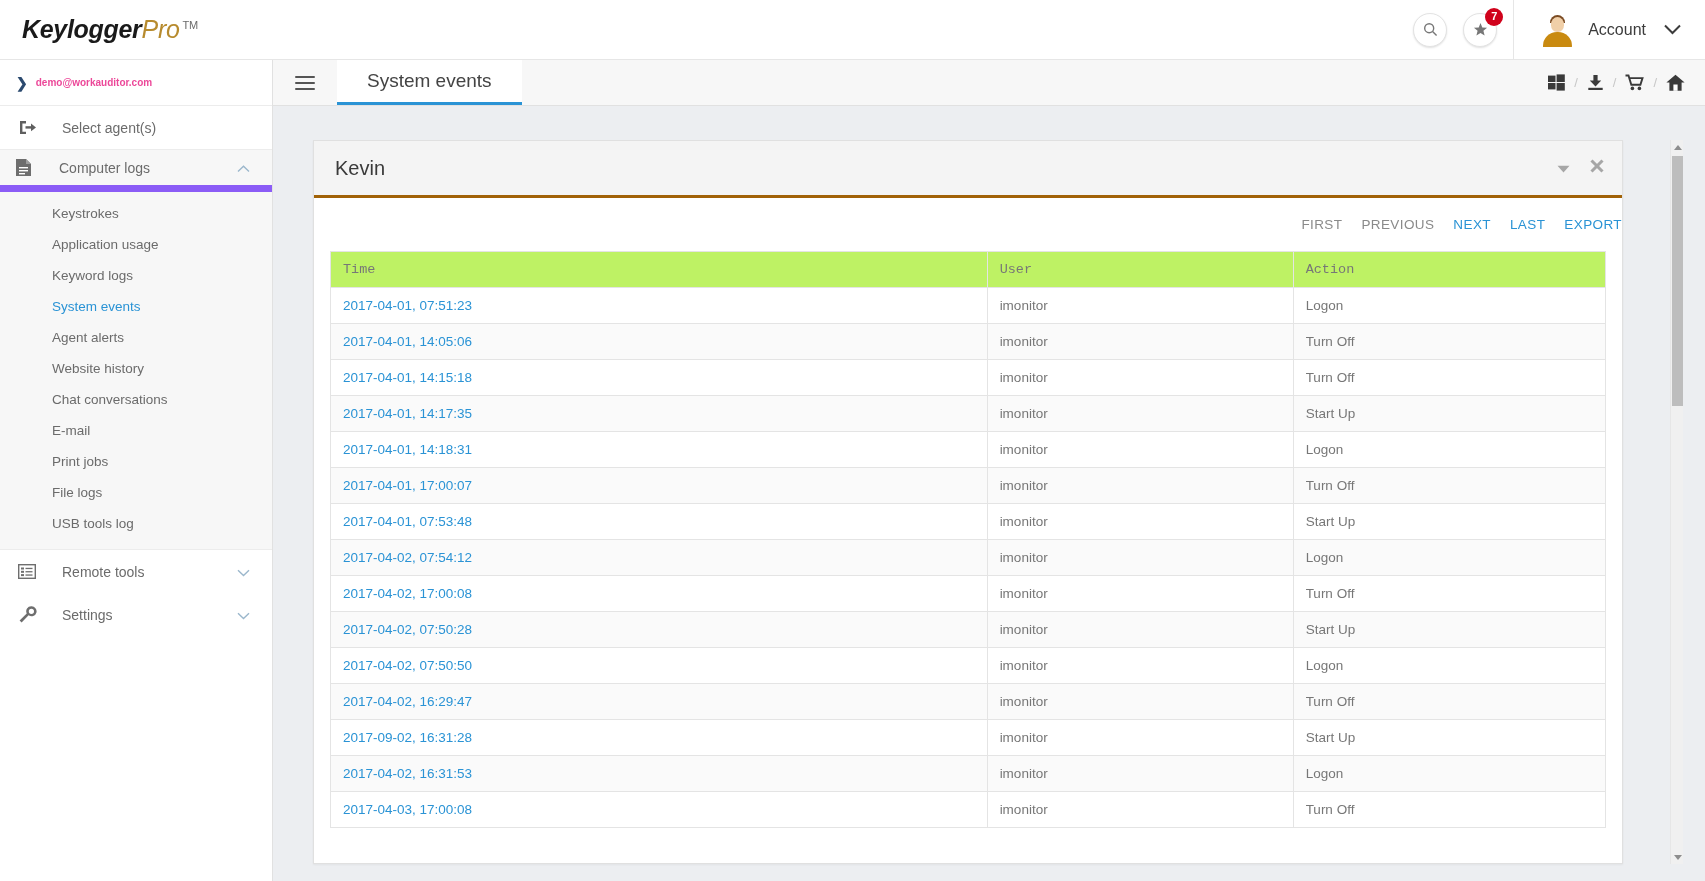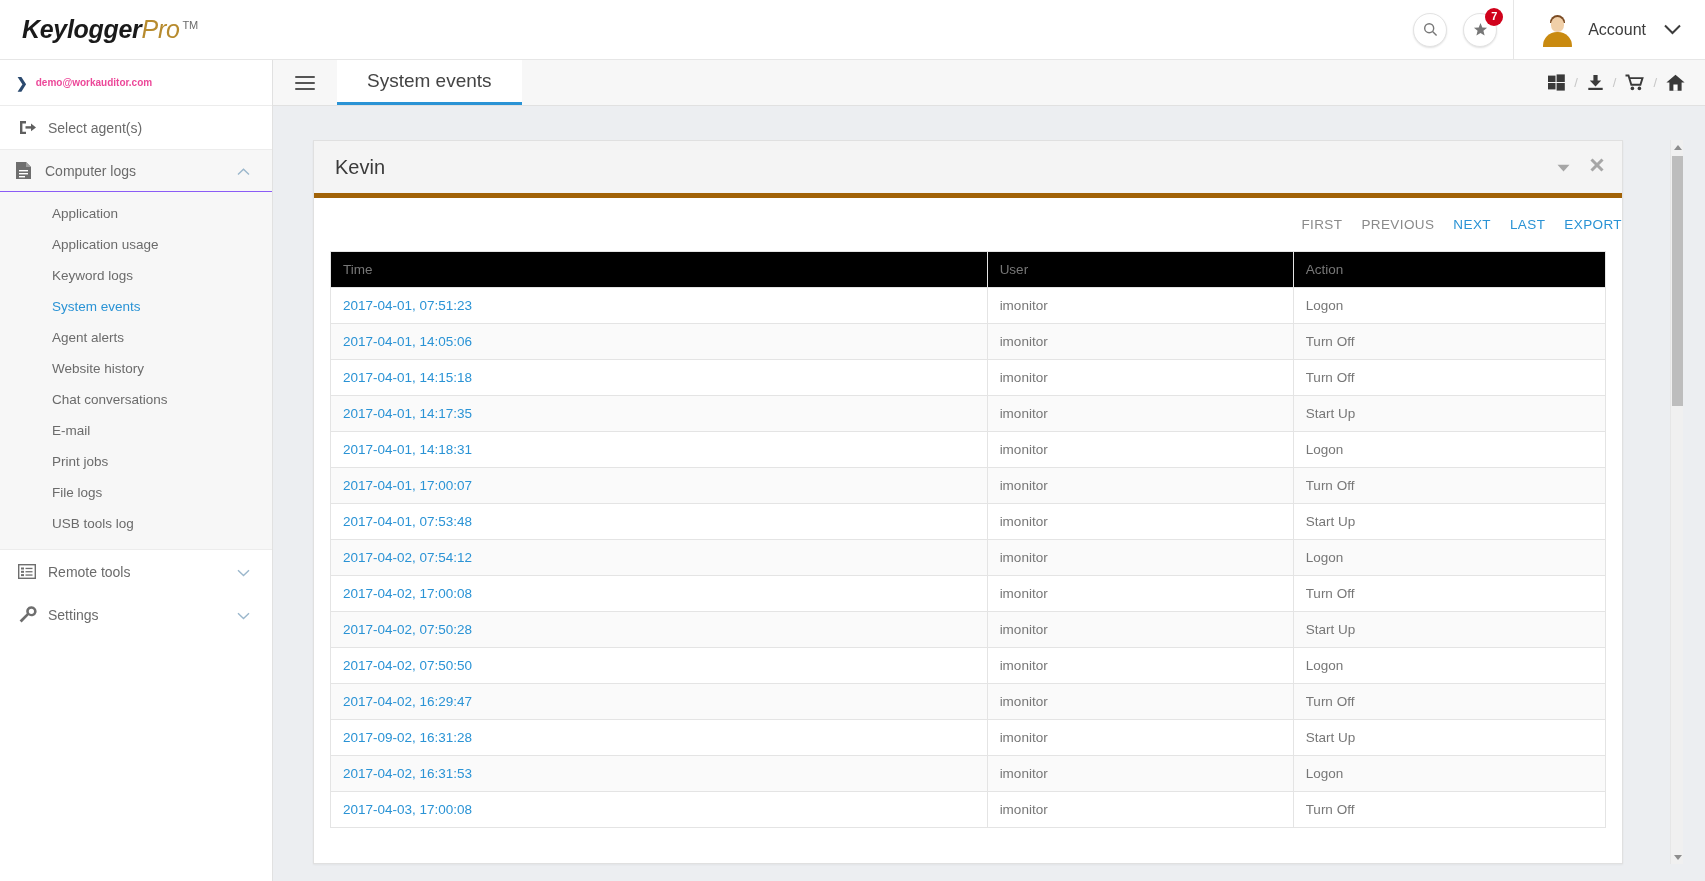--- a/index.html
+++ b/index.html
@@ -65,23 +65,23 @@
     height: 46px; display: flex; align-items: center; padding-left: 16px;
     border-bottom: 1px solid #ececec; cursor: pointer;
   }
   .sb-account .arrow { color: #2b4a6f; font-size: 14px; margin-right: 8px; font-weight: bold;}
   .sb-account .email { font-size: 10px; color: #ec4899; font-weight: bold; }
 
   .sb-group {
     height: 43px; display: flex; align-items: center; padding-left: 18px;
     cursor: pointer; position: relative;
   }
-  .sb-group.bordered { border-top: 1px solid #ececec; border-bottom: 1px solid #8b5cf6; padding-left: 15px; }
+  .sb-group.bordered { border-top: 1px solid #ececec; border-bottom: 7px solid #8b5cf6; padding-left: 15px; }
   .sb-group .gi { width: 26px; display: flex; align-items: center; }
-  .sb-group .glabel { font-size: 14px; color: #6b6b6b; margin-left: 4px; }
+  .sb-group .glabel { font-size: 14px; color: #6b6b6b; margin-left: 18px; }
   .sb-group .gchev { margin-left: auto; margin-right: 22px; }
   .sb-group.active-group { background: #f7f7f7; }
 
   .sb-sub { background: #f7f7f7; border-bottom: 1px solid #ececec; padding: 6px 0 10px 0;}
   .sb-sub-item {
     height: 31px; display: flex; align-items: center;
     padding-left: 52px; font-size: 13.5px; color: #6b6b6b; cursor: pointer;
   }
   .sb-sub-item.sel { color: #2a93d5; }
 
@@ -112,42 +112,42 @@
   .stage {
     position: absolute; top: 106px; left: 273px; width: 1432px; height: 775px;
     background: #eceef1; overflow: hidden;
   }
   .panel {
     position: absolute; top: 34px; left: 40px; width: 1310px; height: 724px;
     background: #ffffff; border: 1px solid #e0e0e0;
     box-shadow: 0 1px 2px rgba(0,0,0,.05);
   }
   .panel-head {
-    height: 57px; background: #f4f4f4; border-bottom: 5px solid #a16207;
+    height: 57px; background: #f4f4f4; border-bottom: 3px solid #a16207;
     display: flex; align-items: center; padding: 0 18px;
   }
   .panel-title { font-size: 20px; color: #3a3a3a; margin-left: 3px; }
   .panel-ctrls { margin-left: auto; display: flex; align-items: center; gap: 20px; }
   .panel-ctrls .pc { cursor: pointer; color: #9a9a9a; }
 
   .pager {
     height: 53px; display: flex; align-items: center; justify-content: flex-end;
     gap: 19px; font-size: 13.5px; letter-spacing: .4px;
   }
   .pager a { text-decoration: none; cursor: pointer; }
   .pager .disabled { color: #8a8a8a; }
   .pager .enabled { color: #2a93d5; }
 
   .tbl-wrap { padding: 0 16px; }
   table { width: 100%; border-collapse: collapse; table-layout: fixed; }
   th, td {
     text-align: left; font-size: 13.5px; padding: 10px 12px;
     border: 1px solid #e4e4e4; height: 32px;
   }
-  th { color: #777; font-weight: normal; background: #000000; }
+  th { color: #777; font-weight: normal; background: #bef264; font-family: Liberation Mono, monospace; }
   td { color: #777; }
   tbody tr:nth-child(even) { background: #fafafa; }
   td.time a { color: #2a93d5; text-decoration: none; cursor: pointer; }
   .col-time { width: 51.5%; }
   .col-user { width: 24%; }
   .col-action { width: 24.5%; }
 
   
   .vscroll {
     position: absolute; top: 34px; right: 22px; width: 13px; height: 724px;
@@ -239,21 +239,21 @@
     <span class="glabel">Computer logs</span>
     <span class="gchev">
       <svg width="13" height="8" viewBox="0 0 13 8">
           <polyline points="1,6.5 6.5,1.3 12,6.5" fill="none" stroke="#9bb7cc" stroke-width="1.4"></polyline>
         </svg>
     </span>
   </div>
 
   <div class="sb-sub">
     <div class="sb-sub-item">
-        <span>Application</span>
+        <span>Keystrokes</span>
       </div>
     <div class="sb-sub-item">
         <span>Application usage</span>
       </div>
     <div class="sb-sub-item">
         <span>Keyword logs</span>
       </div>
     <div class="sb-sub-item sel">
         <span>System events</span>
       </div>

